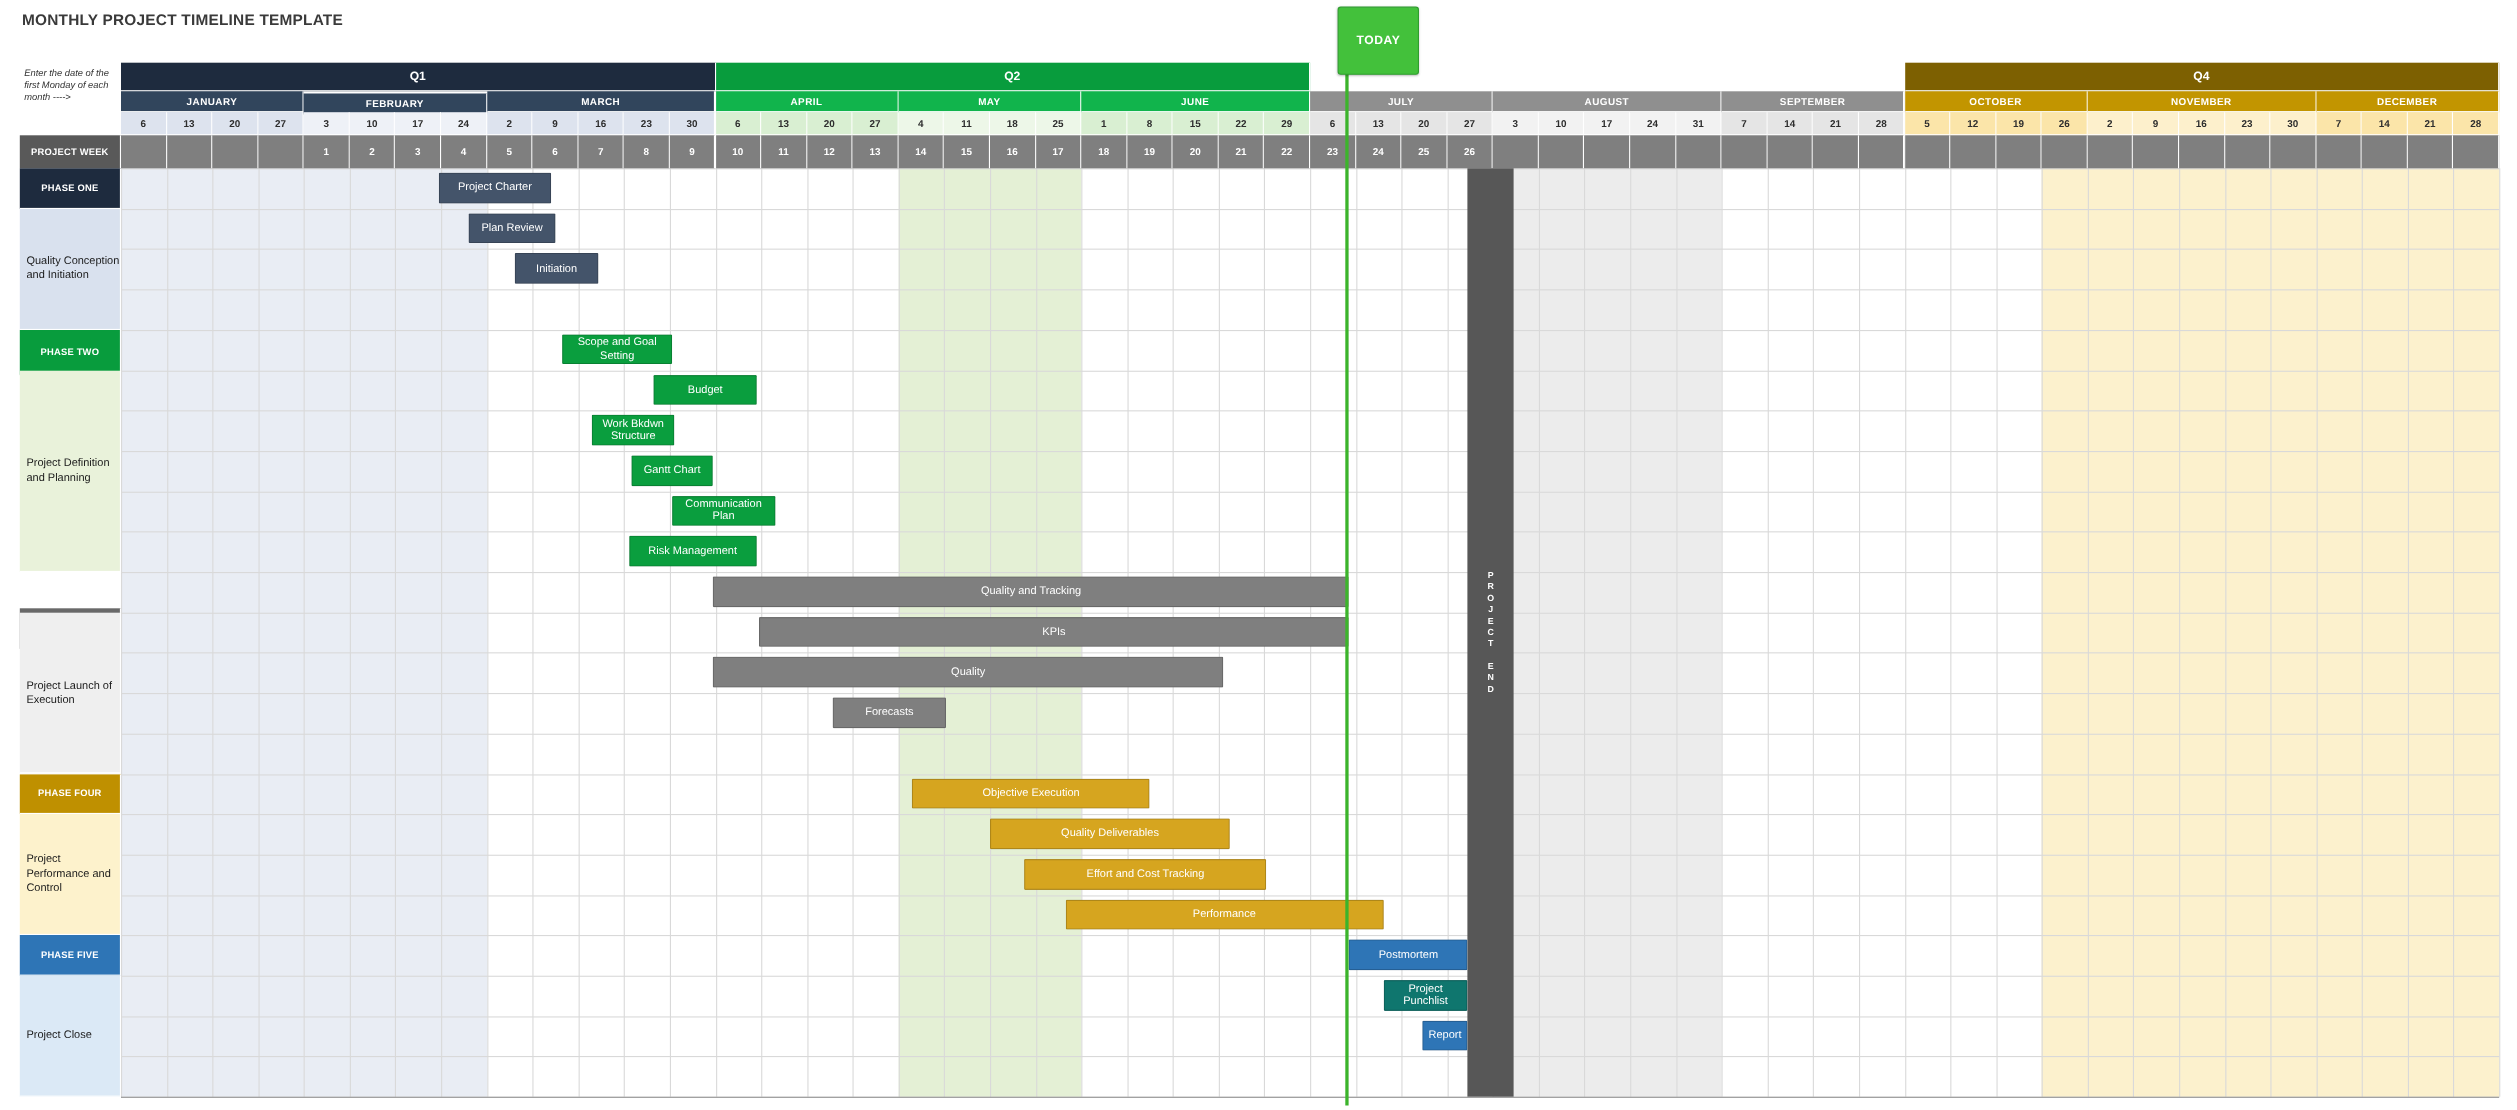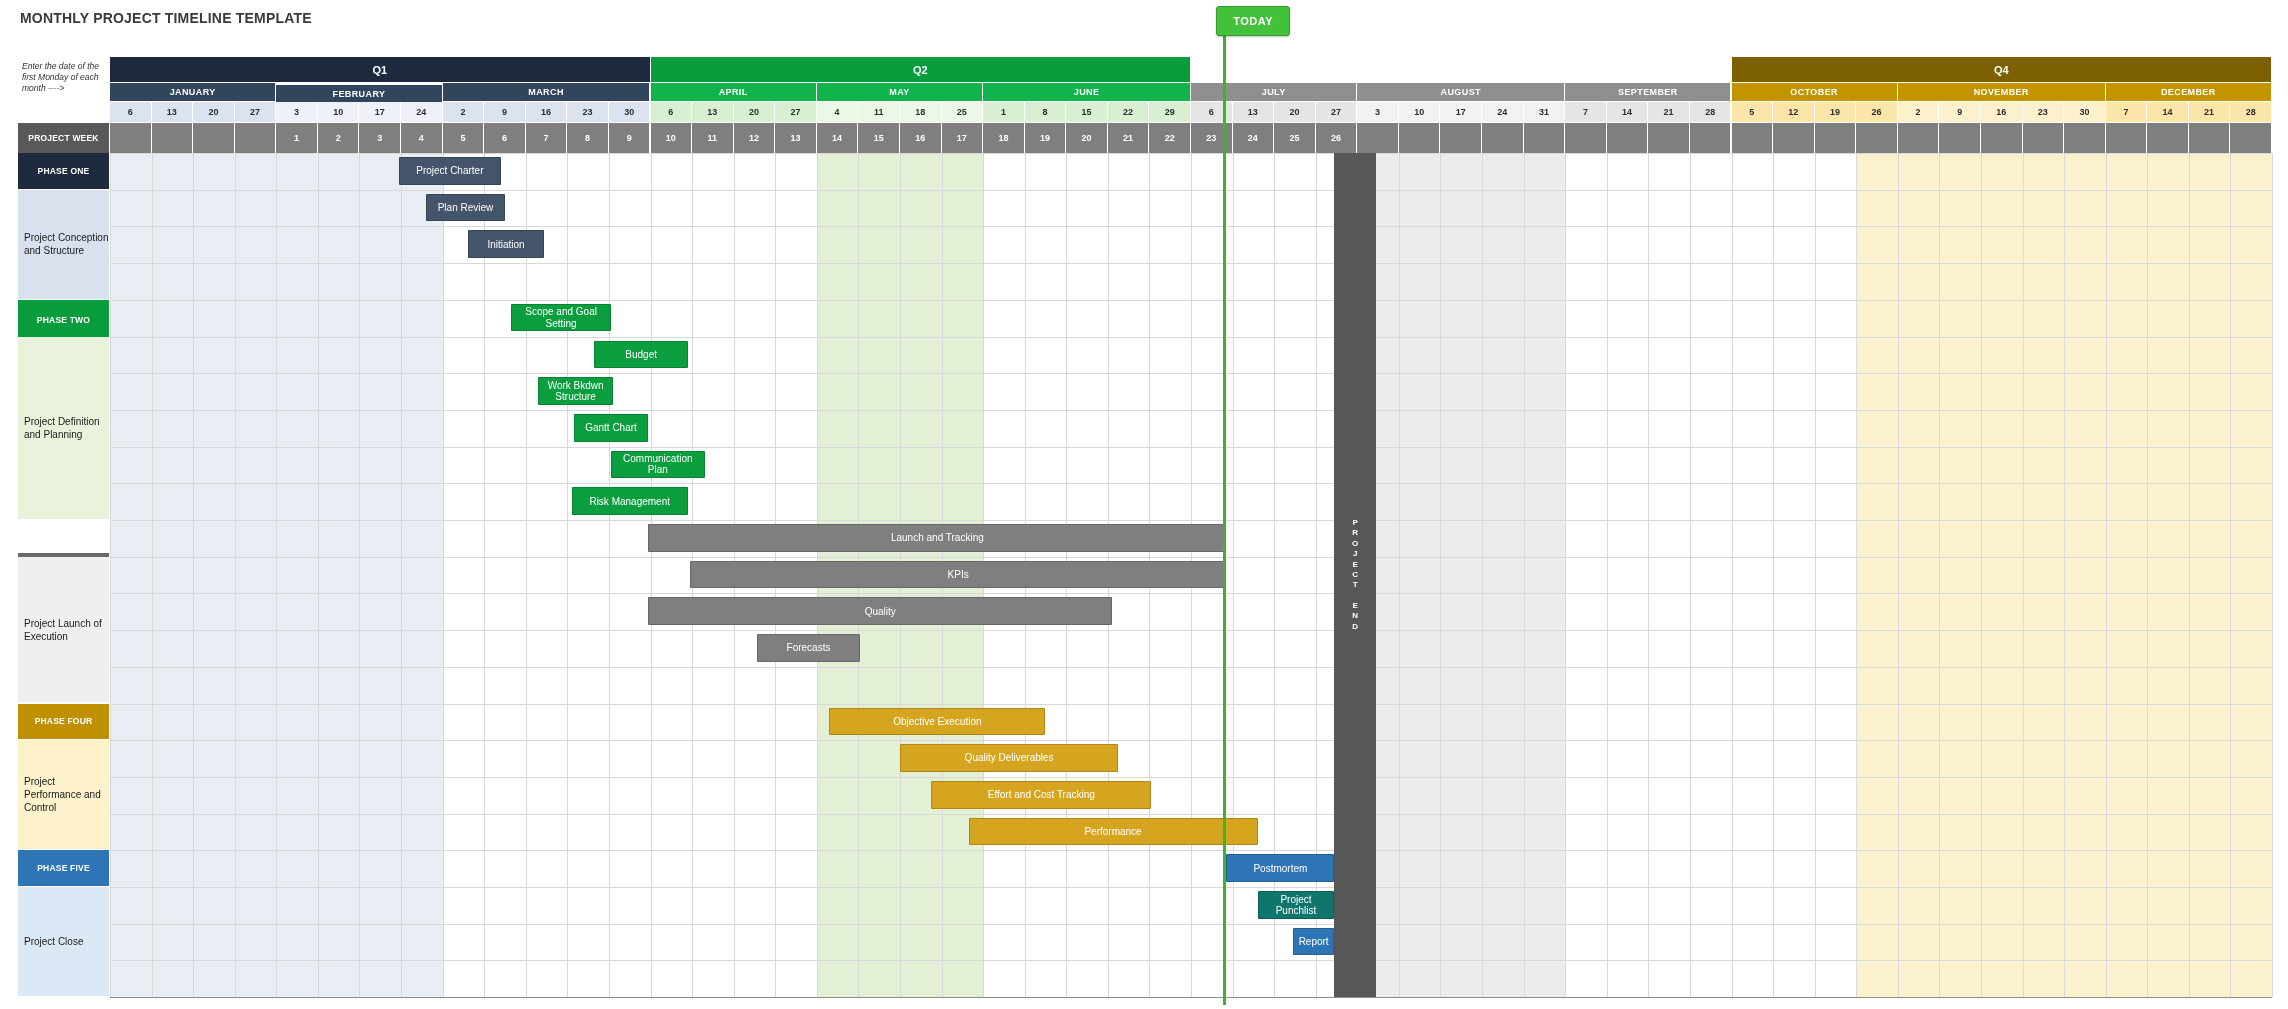--- a/index.html
+++ b/index.html
@@ -21,21 +21,21 @@
     line-height:1.3;border-right:1px solid #fff;border-bottom:1px solid #fff;z-index:3;}
   .bar{color:#fff;font-size:10px;line-height:1.12;text-align:center;padding:0 3px;
     border:1px solid rgba(0,0,0,0.18);border-radius:1px;z-index:10;}
   .band{position:absolute;z-index:1;}
   .vline,.hline{position:absolute;background:#d9d9d9;z-index:2;}
   .pe{position:absolute;display:flex;flex-direction:column;align-items:center;justify-content:center;
     color:#fff;font-size:8px;font-weight:bold;line-height:1.3;z-index:9;}
   .pe .gap{height:10px;}
   .today-line{position:absolute;width:3px;z-index:40;}
   .today-badge{position:absolute;border-radius:3px;border:1px solid #2f9e2f;color:#fff;font-weight:bold;
-    font-size:11px;letter-spacing:0.5px;padding:8px 16px;z-index:50;box-shadow:0 1px 2px rgba(0,0,0,0.25);}
+    font-size:11px;letter-spacing:0.5px;padding:24px 16px;z-index:50;box-shadow:0 1px 2px rgba(0,0,0,0.25);}
 </style>
 </head>
 <body>
 
 <div class="page">
   <div class="title">MONTHLY PROJECT TIMELINE TEMPLATE</div>
 
   <div class="chart" id="chart">
     <div class="note">Enter the date of the first Monday of each month ----&gt;</div>
     <div class="pw-label" style="background: rgb(89, 89, 89);">PROJECT WEEK</div>
@@ -233,35 +233,35 @@
       <div class="cell wcell" style="left: 1879.81px; top: 66px; width: 41.5769px; height: 30px; background: rgb(127, 127, 127);"></div>
       <div class="cell wcell" style="left: 1921.38px; top: 66px; width: 41.5769px; height: 30px; background: rgb(127, 127, 127);"></div>
       <div class="cell wcell" style="left: 1962.96px; top: 66px; width: 41.5769px; height: 30px; background: rgb(127, 127, 127);"></div>
       <div class="cell wcell" style="left: 2004.54px; top: 66px; width: 41.5769px; height: 30px; background: rgb(127, 127, 127);"></div>
       <div class="cell wcell" style="left: 2046.12px; top: 66px; width: 41.5769px; height: 30px; background: rgb(127, 127, 127);"></div>
       <div class="cell wcell" style="left: 2087.69px; top: 66px; width: 41.5769px; height: 30px; background: rgb(127, 127, 127);"></div>
       <div class="cell wcell" style="left: 2129.27px; top: 66px; width: 41.5769px; height: 30px; background: rgb(127, 127, 127);"></div>
       <div class="cell wcell" style="left: 2170.85px; top: 66px; width: 41.5769px; height: 30px; background: rgb(127, 127, 127);"></div>
       <div class="cell wcell" style="left: 2212.42px; top: 66px; width: 41.5769px; height: 30px; background: rgb(127, 127, 127);"></div>
       <div class="cell phase-header" style="left: 0px; top: 96px; width: 92px; height: 36.7px; background: rgb(30, 43, 62);">PHASE ONE</div>
-      <div class="cell section" style="left: 0px; top: 132.7px; width: 92px; height: 110.1px; background: rgb(217, 225, 238);">Project Conception and Structure</div>
+      <div class="cell section" style="left: 0px; top: 132.7px; width: 92px; height: 110.1px; background: rgb(217, 225, 238);">Quality Conception and Initiation</div>
       <div class="cell bar" style="left: 380.96px; top: 100px; width: 101.863px; height: 27.7px; background: rgb(68, 84, 106);">Project Charter</div>
       <div class="cell bar" style="left: 407.985px; top: 136.7px; width: 78.9962px; height: 27.7px; background: rgb(68, 84, 106);">Plan Review</div>
       <div class="cell bar" style="left: 449.562px; top: 173.4px; width: 76.9173px; height: 27.7px; background: rgb(68, 84, 106);">Initiation</div>
       <div class="cell phase-header" style="left: 0px; top: 242.8px; width: 92px; height: 41px; background: rgb(8, 156, 61);">PHASE TWO</div>
       <div class="cell section" style="left: 0px; top: 279.5px; width: 92px; height: 183.5px; background: rgb(233, 242, 218);">Project Definition and Planning</div>
       <div class="cell bar" style="left: 493.217px; top: 246.8px; width: 99.7846px; height: 27.7px; background: rgb(10, 158, 62);">Scope and Goal Setting</div>
       <div class="cell bar" style="left: 576.371px; top: 283.5px; width: 93.5481px; height: 27.7px; background: rgb(10, 158, 62);">Budget</div>
       <div class="cell bar" style="left: 520.242px; top: 320.2px; width: 74.8385px; height: 27.7px; background: rgb(10, 158, 62);">Work Bkdwn Structure</div>
       <div class="cell bar" style="left: 555.583px; top: 356.9px; width: 74.8385px; height: 27.7px; background: rgb(10, 158, 62);">Gantt Chart</div>
       <div class="cell bar" style="left: 593.002px; top: 393.6px; width: 93.5481px; height: 27.7px; background: rgb(10, 158, 62);">Communication Plan</div>
       <div class="cell bar" style="left: 553.504px; top: 430.3px; width: 116.415px; height: 27.7px; background: rgb(10, 158, 62);">Risk Management</div>
       <div class="cell phase-header" style="left: 0px; top: 463px; width: 92px; height: 36.7px; background: rgb(105, 105, 105); margin-top: 33px;">PHASE THREE</div>
       <div class="cell section" style="left: 0px; top: 499.7px; width: 92px; height: 146.8px; background: rgb(239, 239, 239);">Project Launch of Execution</div>
-      <div class="cell bar" style="left: 630.421px; top: 467px; width: 577.919px; height: 27.7px; background: rgb(127, 127, 127);">Launch and Tracking</div>
+      <div class="cell bar" style="left: 630.421px; top: 467px; width: 577.919px; height: 27.7px; background: rgb(127, 127, 127);">Quality and Tracking</div>
       <div class="cell bar" style="left: 671.998px; top: 503.7px; width: 536.342px; height: 27.7px; background: rgb(127, 127, 127);">KPIs</div>
       <div class="cell bar" style="left: 630.421px; top: 540.4px; width: 463.583px; height: 27.7px; background: rgb(127, 127, 127);">Quality</div>
       <div class="cell bar" style="left: 738.521px; top: 577.1px; width: 103.942px; height: 27.7px; background: rgb(127, 127, 127);">Forecasts</div>
       <div class="cell phase-header" style="left: 0px; top: 646.5px; width: 92px; height: 36.7px; background: rgb(191, 144, 0);">PHASE FOUR</div>
       <div class="cell section" style="left: 0px; top: 683.2px; width: 92px; height: 110.1px; background: rgb(253, 242, 204);">Project Performance and Control</div>
       <div class="cell bar" style="left: 811.281px; top: 650.5px; width: 216.2px; height: 27.7px; background: rgb(214, 165, 31);">Objective Execution</div>
       <div class="cell bar" style="left: 881.962px; top: 687.2px; width: 218.279px; height: 27.7px; background: rgb(214, 165, 31);">Quality Deliverables</div>
       <div class="cell bar" style="left: 913.144px; top: 723.9px; width: 220.358px; height: 27.7px; background: rgb(214, 165, 31);">Effort and Cost Tracking</div>
       <div class="cell bar" style="left: 950.563px; top: 760.6px; width: 288.96px; height: 27.7px; background: rgb(214, 165, 31);">Performance</div>
       <div class="cell phase-header" style="left: 0px; top: 793.3px; width: 92px; height: 36.7px; background: rgb(46, 117, 182);">PHASE FIVE</div>

